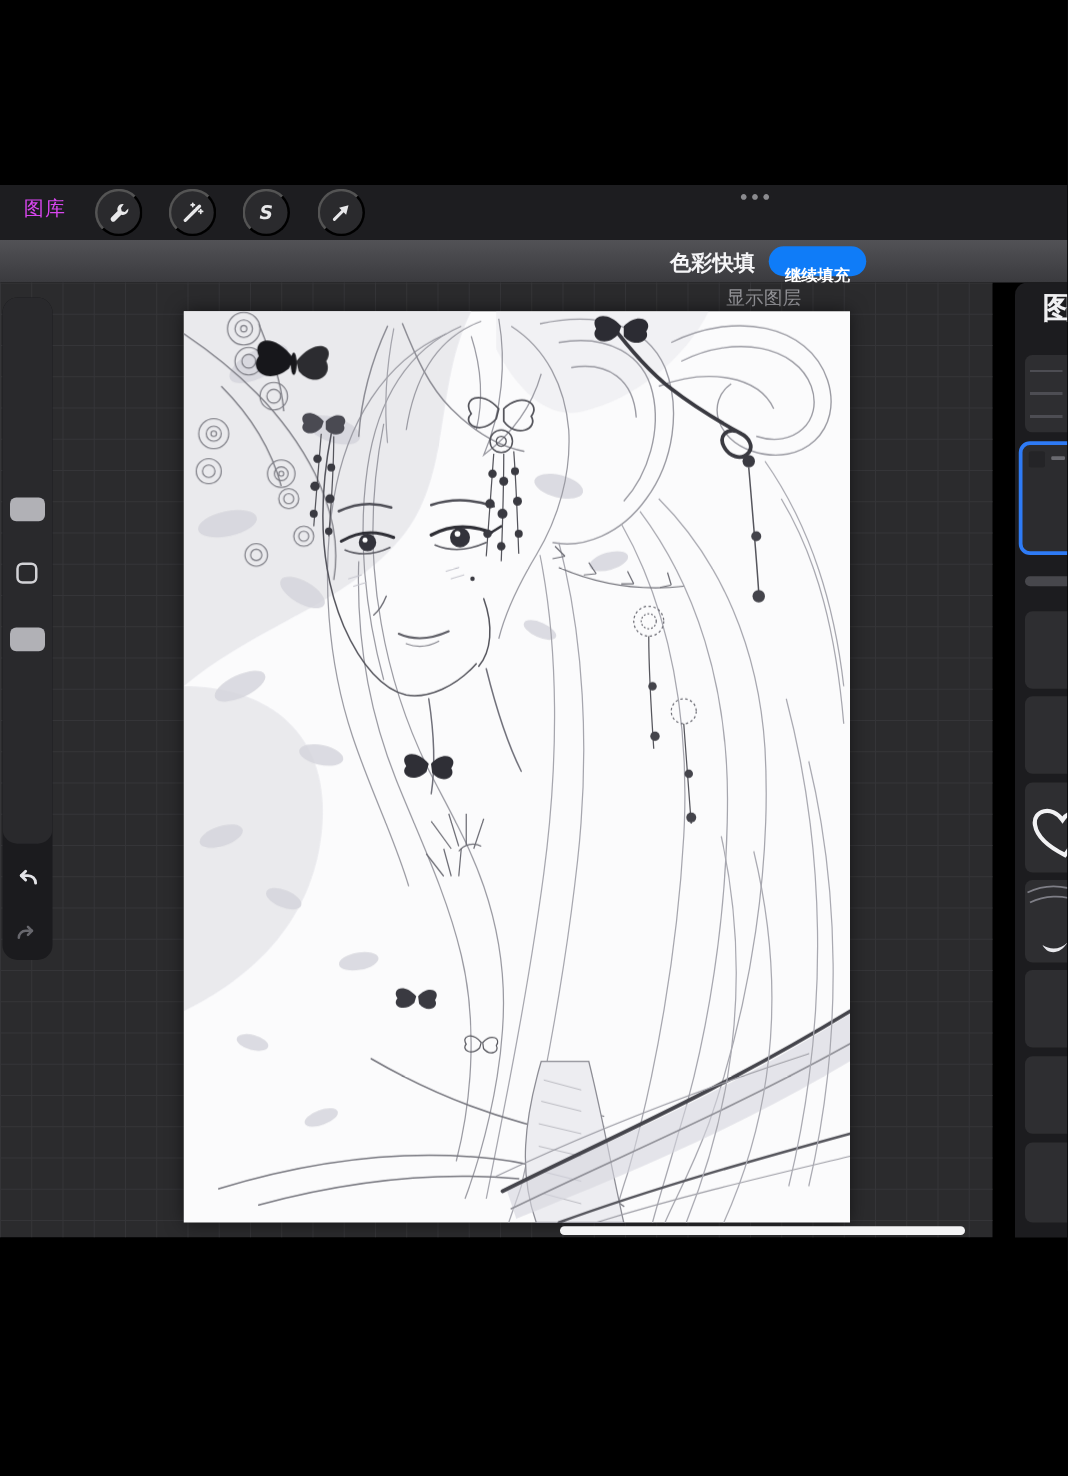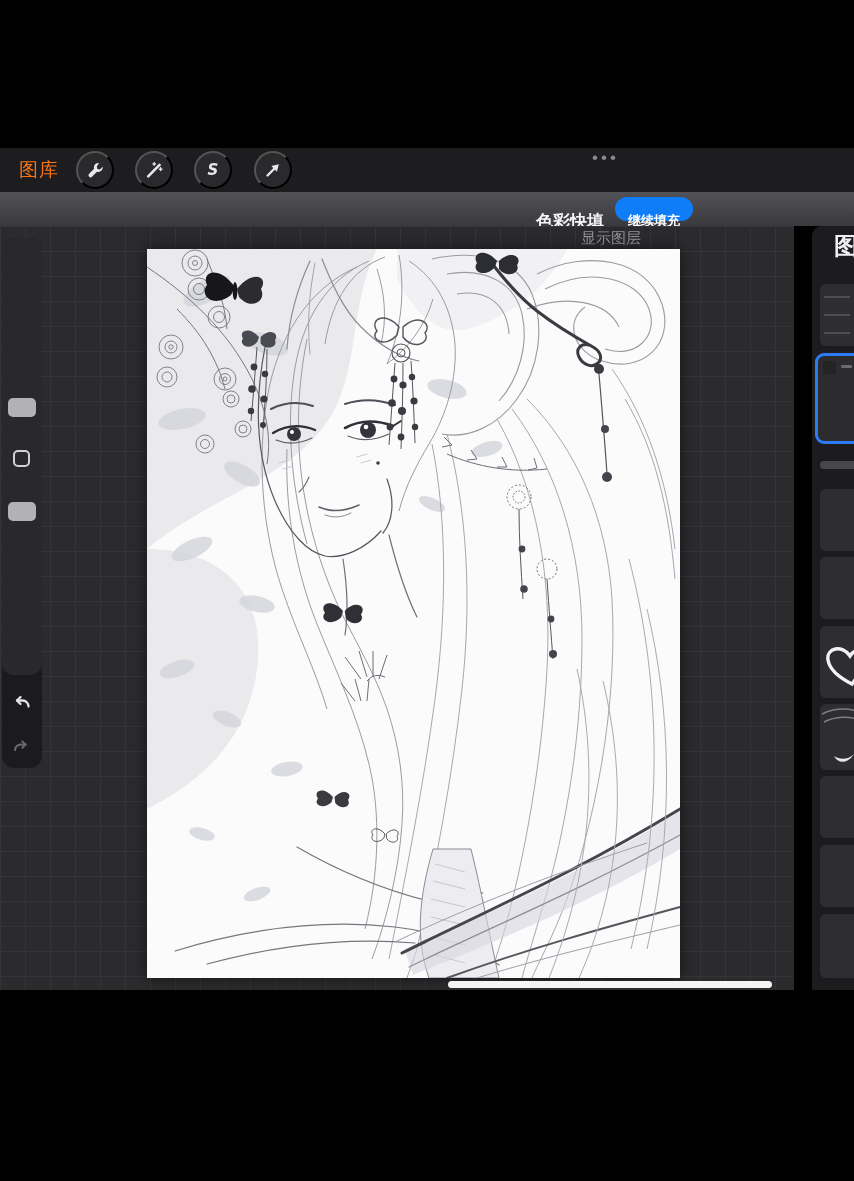--- a/index.html
+++ b/index.html
@@ -1,27 +1,27 @@
 <!DOCTYPE html>
 <html><head>
 <meta charset="utf-8">
 <style>
   html,body{margin:0;padding:0;background:#000;}
   #screen{position:relative;width:854px;height:1181px;background:#000;overflow:hidden;
           font-family:"Liberation Sans","DejaVu Sans",sans-serif;-webkit-font-smoothing:antialiased;}
   
   #toolbar{position:absolute;left:0;top:148px;width:854px;height:44px;background:#1d1d20;}
-  .gallery-label{position:absolute;left:19px;top:9px;font-size:19px;color:#f97316;letter-spacing:1px;}
+  .gallery-label{position:absolute;left:19px;top:9px;font-size:16px;color:#d946ef;letter-spacing:1px;}
   .tool-circle{position:absolute;top:3px;width:38px;height:38px;border-radius:50%;background:#2a2a2d;
                display:flex;align-items:center;justify-content:center;}
   .more-dots{position:absolute;left:592px;top:0px;font-size:17px;color:#8a8a8e;letter-spacing:3px;}
   
   #banner{position:absolute;left:0;top:192px;width:854px;height:34px;
           background:linear-gradient(#525256,#3a3a3e);}
-  .banner-title{position:absolute;left:536px;top:18px;font-size:17px;font-weight:bold;color:#f5f5f7;}
+  .banner-title{position:absolute;left:536px;top:7px;font-size:17px;font-weight:bold;color:#f5f5f7;}
   .continue-pill{position:absolute;left:615px;top:5px;height:23px;line-height:23px;padding:12px 13px;
           border-radius:12px;background:#0f7cf8;color:#fff;font-size:13px;border:none;font-weight:bold;}
   
   #workspace{position:absolute;left:0;top:226px;width:794px;height:764px;background:#2b2b2d;
      background-image:linear-gradient(#353538 1px,transparent 1px),
                       linear-gradient(90deg,#353538 1px,transparent 1px);
      background-size:25px 25px;}
   .toast-label{position:absolute;left:611px;top:3px;transform:translateX(-50%);
      font-size:15px;color:#96969b;white-space:nowrap;}
   

